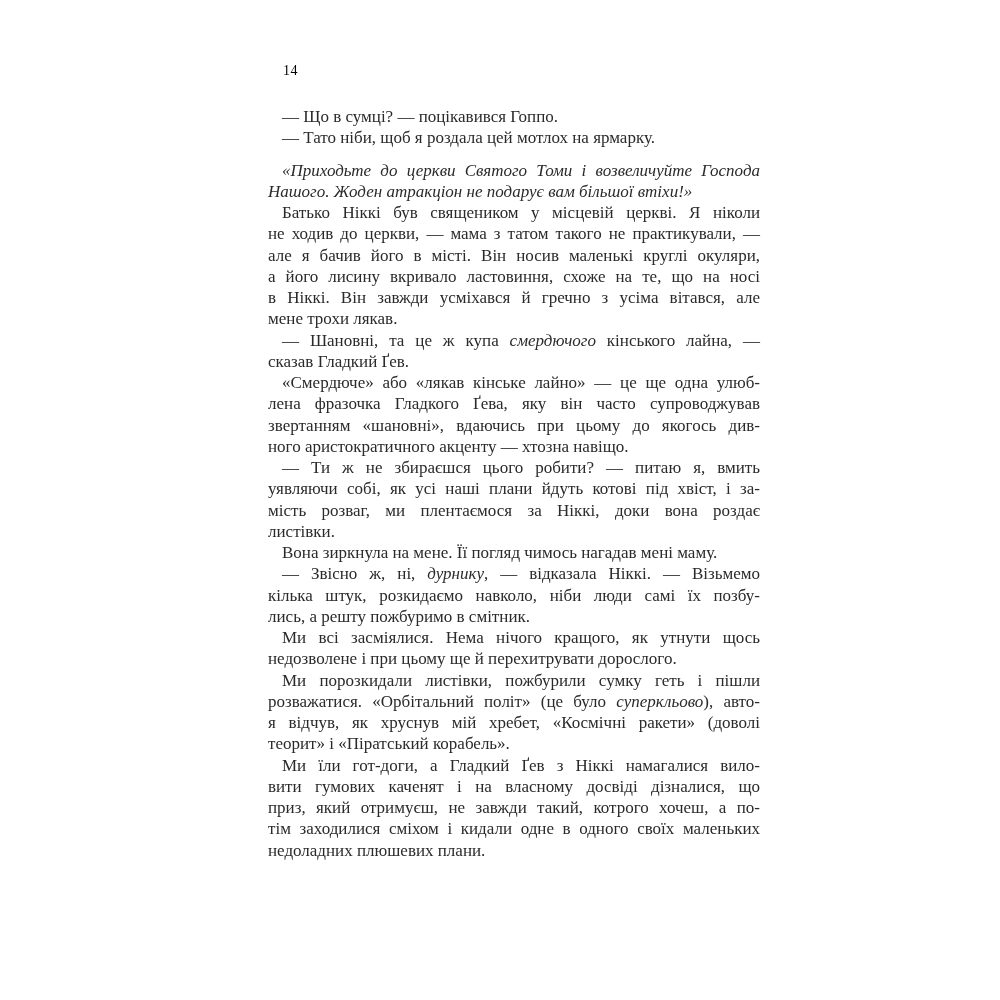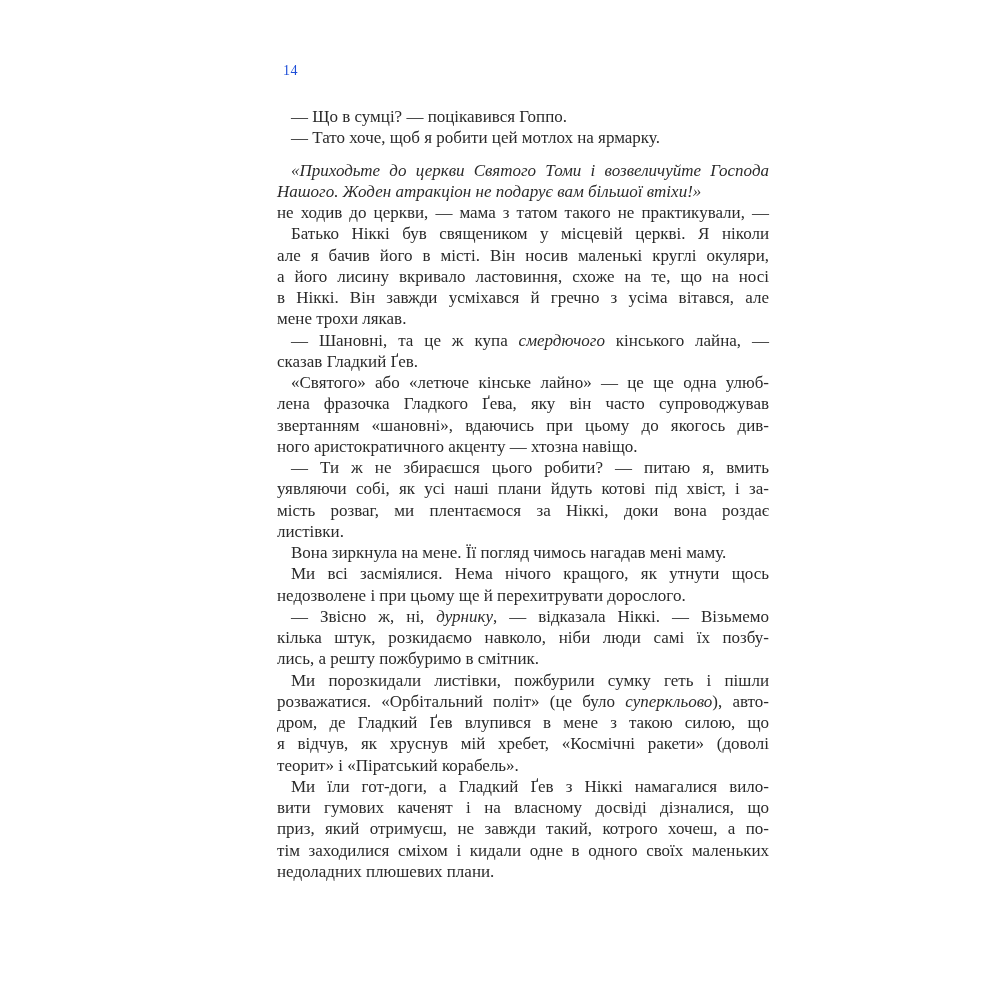--- a/index.html
+++ b/index.html
@@ -14,25 +14,25 @@
     font-family: "Liberation Serif", serif;
     color: #2a2a2a;
     overflow: hidden;
   }
   .page-number {
     position: absolute;
     left: 283px;
     top: 63px;
     font-size: 14px;
     letter-spacing: 0.5px;
-    color: #1d4ed8;
+    color: #000000;
   }
   .text-column {
     position: absolute;
-    left: 277px;
+    left: 268px;
     top: 106px;
     width: 492px;
     font-size: 17px;
     line-height: 21.25px;
   }
   .paragraph { margin: 0; }
   .paragraph.italic { font-style: italic; margin-top: 11px; }
   .line {
     text-align: justify;
     text-align-last: justify;
@@ -44,66 +44,65 @@
 </head>
 <body>
 
 <div class="page-number">14</div>
 
 <div class="text-column" id="text-column">
     <div class="paragraph">
       <div class="line para-start para-end"><span>— Що в сумці? — поцікавився Гоппо.</span></div>
     </div>
     <div class="paragraph">
-      <div class="line para-start para-end"><span>— Тато хоче, щоб я робити цей мотлох на ярмарку.</span></div>
+      <div class="line para-start para-end"><span>— Тато ніби, щоб я роздала цей мотлох на ярмарку.</span></div>
     </div>
     <div class="paragraph italic">
       <div class="line para-start"><span>«Приходьте до церкви Святого Томи і возвеличуйте Господа</span></div>
       <div class="line para-end"><span>Нашого. Жоден атракціон не подарує вам більшої втіхи!»</span></div>
     </div>
     <div class="paragraph">
+      <div class="line para-start"><span>Батько Ніккі був священиком у місцевій церкві. Я ніколи</span></div>
       <div class="line"><span>не ходив до церкви, — мама з татом такого не практикували, —</span></div>
-      <div class="line para-start"><span>Батько Ніккі був священиком у місцевій церкві. Я ніколи</span></div>
       <div class="line"><span>але я бачив його в місті. Він носив маленькі круглі окуляри,</span></div>
       <div class="line"><span>а його лисину вкривало ластовиння, схоже на те, що на носі</span></div>
       <div class="line"><span>в Ніккі. Він завжди усміхався й гречно з усіма вітався, але</span></div>
       <div class="line para-end"><span>мене трохи лякав.</span></div>
     </div>
     <div class="paragraph">
       <div class="line para-start"><span>— Шановні, та це ж купа </span><em>смердючого</em><span> кінського лайна, —</span></div>
       <div class="line para-end"><span>сказав Гладкий Ґев.</span></div>
     </div>
     <div class="paragraph">
-      <div class="line para-start"><span>«Святого» або «летюче кінське лайно» — це ще одна улюб-</span></div>
+      <div class="line para-start"><span>«Смердюче» або «лякав кінське лайно» — це ще одна улюб-</span></div>
       <div class="line"><span>лена фразочка Гладкого Ґева, яку він часто супроводжував</span></div>
       <div class="line"><span>звертанням «шановні», вдаючись при цьому до якогось див-</span></div>
       <div class="line para-end"><span>ного аристократичного акценту — хтозна навіщо.</span></div>
     </div>
     <div class="paragraph">
       <div class="line para-start"><span>— Ти ж не збираєшся цього робити? — питаю я, вмить</span></div>
       <div class="line"><span>уявляючи собі, як усі наші плани йдуть котові під хвіст, і за-</span></div>
       <div class="line"><span>мість розваг, ми плентаємося за Ніккі, доки вона роздає</span></div>
       <div class="line para-end"><span>листівки.</span></div>
     </div>
     <div class="paragraph">
       <div class="line para-start para-end"><span>Вона зиркнула на мене. Її погляд чимось нагадав мені маму.</span></div>
     </div>
     <div class="paragraph">
-      <div class="line para-start"><span>Ми всі засміялися. Нема нічого кращого, як утнути щось</span></div>
-      <div class="line para-end"><span>недозволене і при цьому ще й перехитрувати дорослого.</span></div>
-    </div>
-    <div class="paragraph">
       <div class="line para-start"><span>— Звісно ж, ні, </span><em>дурнику</em><span>, — відказала Ніккі. — Візьмемо</span></div>
       <div class="line"><span>кілька штук, розкидаємо навколо, ніби люди самі їх позбу-</span></div>
       <div class="line para-end"><span>лись, а решту пожбуримо в смітник.</span></div>
     </div>
     <div class="paragraph">
+      <div class="line para-start"><span>Ми всі засміялися. Нема нічого кращого, як утнути щось</span></div>
+      <div class="line para-end"><span>недозволене і при цьому ще й перехитрувати дорослого.</span></div>
+    </div>
+    <div class="paragraph">
       <div class="line para-start"><span>Ми порозкидали листівки, пожбурили сумку геть і пішли</span></div>
       <div class="line"><span>розважатися. «Орбітальний політ» (це було </span><em>суперкльово</em><span>), авто-</span></div>
-      <div class="line"><span>дром, де Гладкий Ґев влупився в мене з такою силою, що</span></div>
       <div class="line"><span>я відчув, як хруснув мій хребет, «Космічні ракети» (доволі</span></div>
       <div class="line para-end"><span>теорит» і «Піратський корабель».</span></div>
     </div>
     <div class="paragraph">
       <div class="line para-start"><span>Ми їли гот-доги, а Гладкий Ґев з Ніккі намагалися вило-</span></div>
       <div class="line"><span>вити гумових каченят і на власному досвіді дізналися, що</span></div>
       <div class="line"><span>приз, який отримуєш, не завжди такий, котрого хочеш, а по-</span></div>
       <div class="line"><span>тім заходилися сміхом і кидали одне в одного своїх маленьких</span></div>
       <div class="line para-end"><span>недоладних плюшевих плани.</span></div>
     </div>

